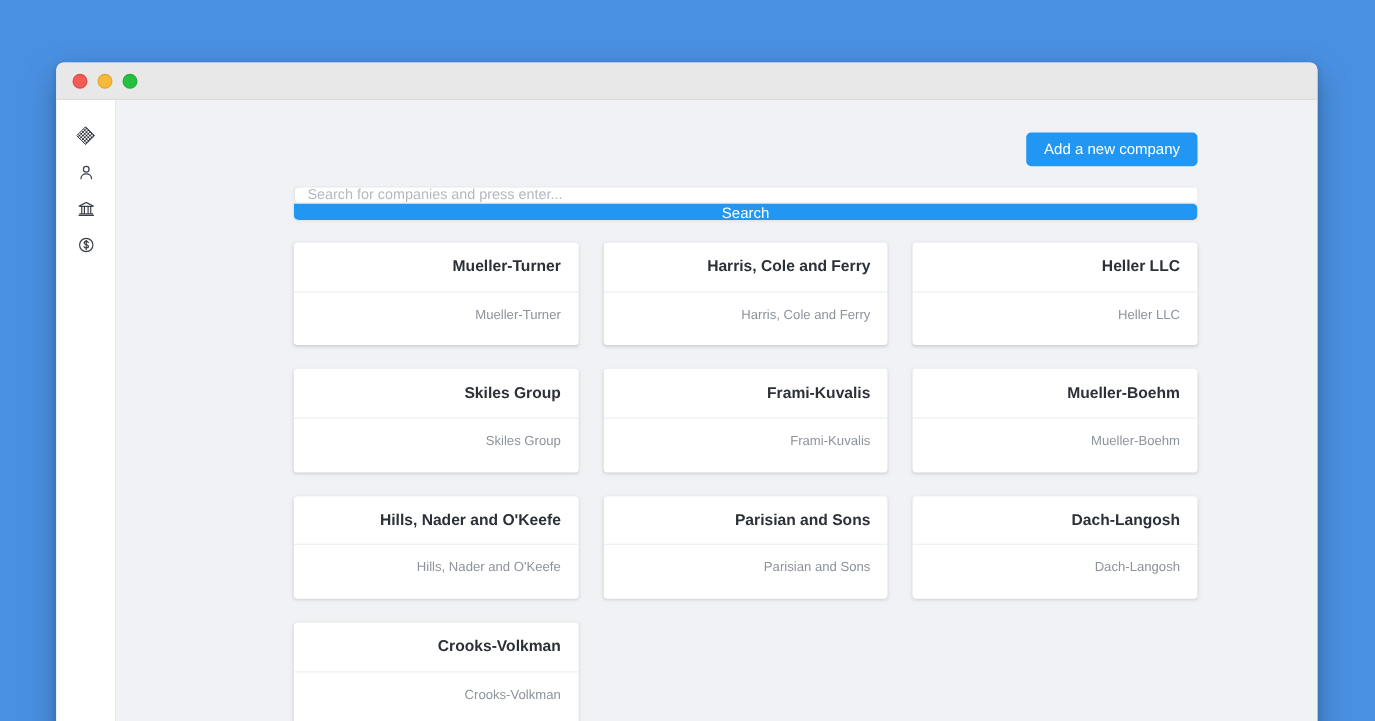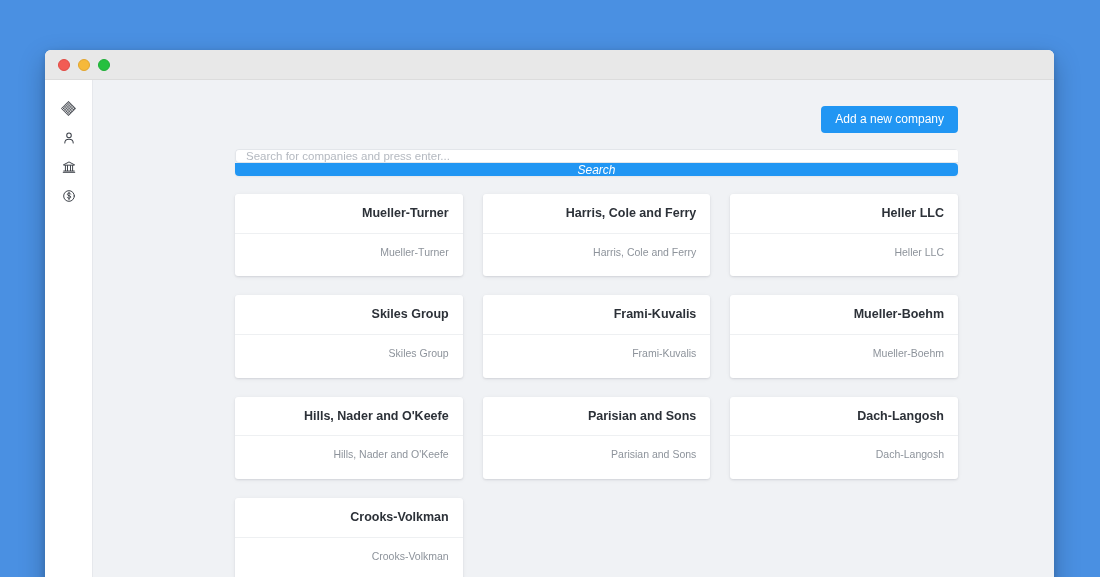--- a/index.html
+++ b/index.html
@@ -133,21 +133,20 @@
   .search-input::placeholder { color: #b4b9c0; }
   .search-btn {
     background: #2196f3;
     color: #fff;
     border: none;
     border-radius: 0 4px 4px 0;
     font-size: 12px;
     font-family: "Liberation Sans", sans-serif;
     padding: 0 17px;
     cursor: pointer;
-    font-style: italic;
   }
 
   
   .grid {
     margin-top: 18px;
     display: grid;
     grid-template-columns: repeat(3, 1fr);
     column-gap: 20px;
     row-gap: 19px;
     text-align: right;

